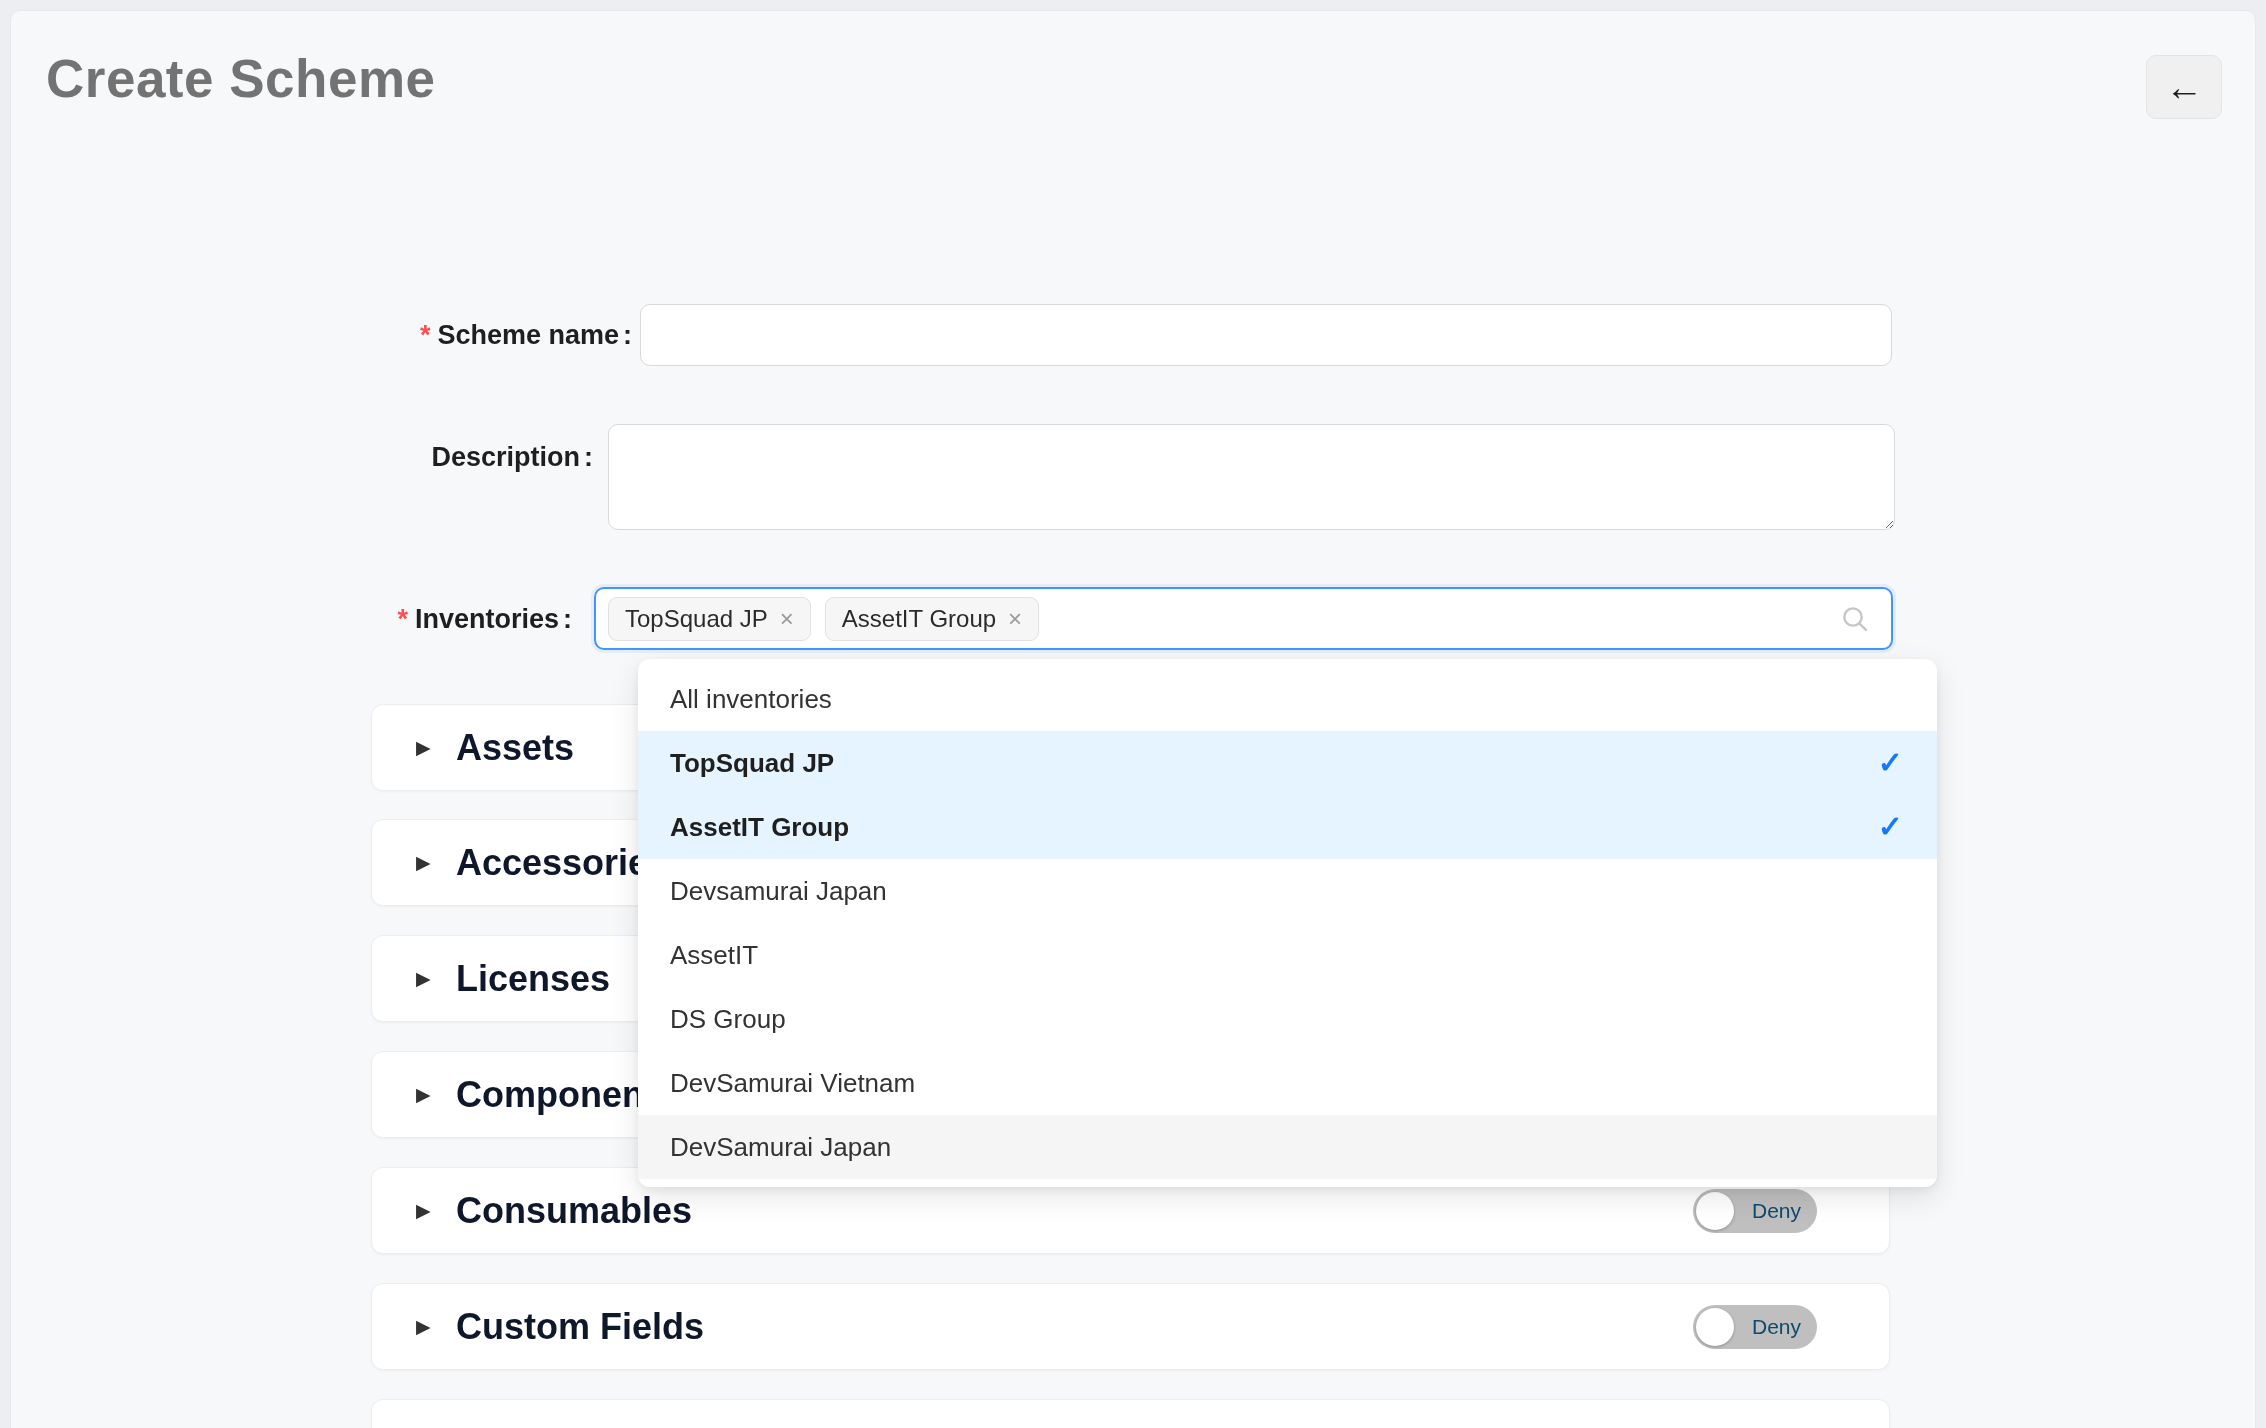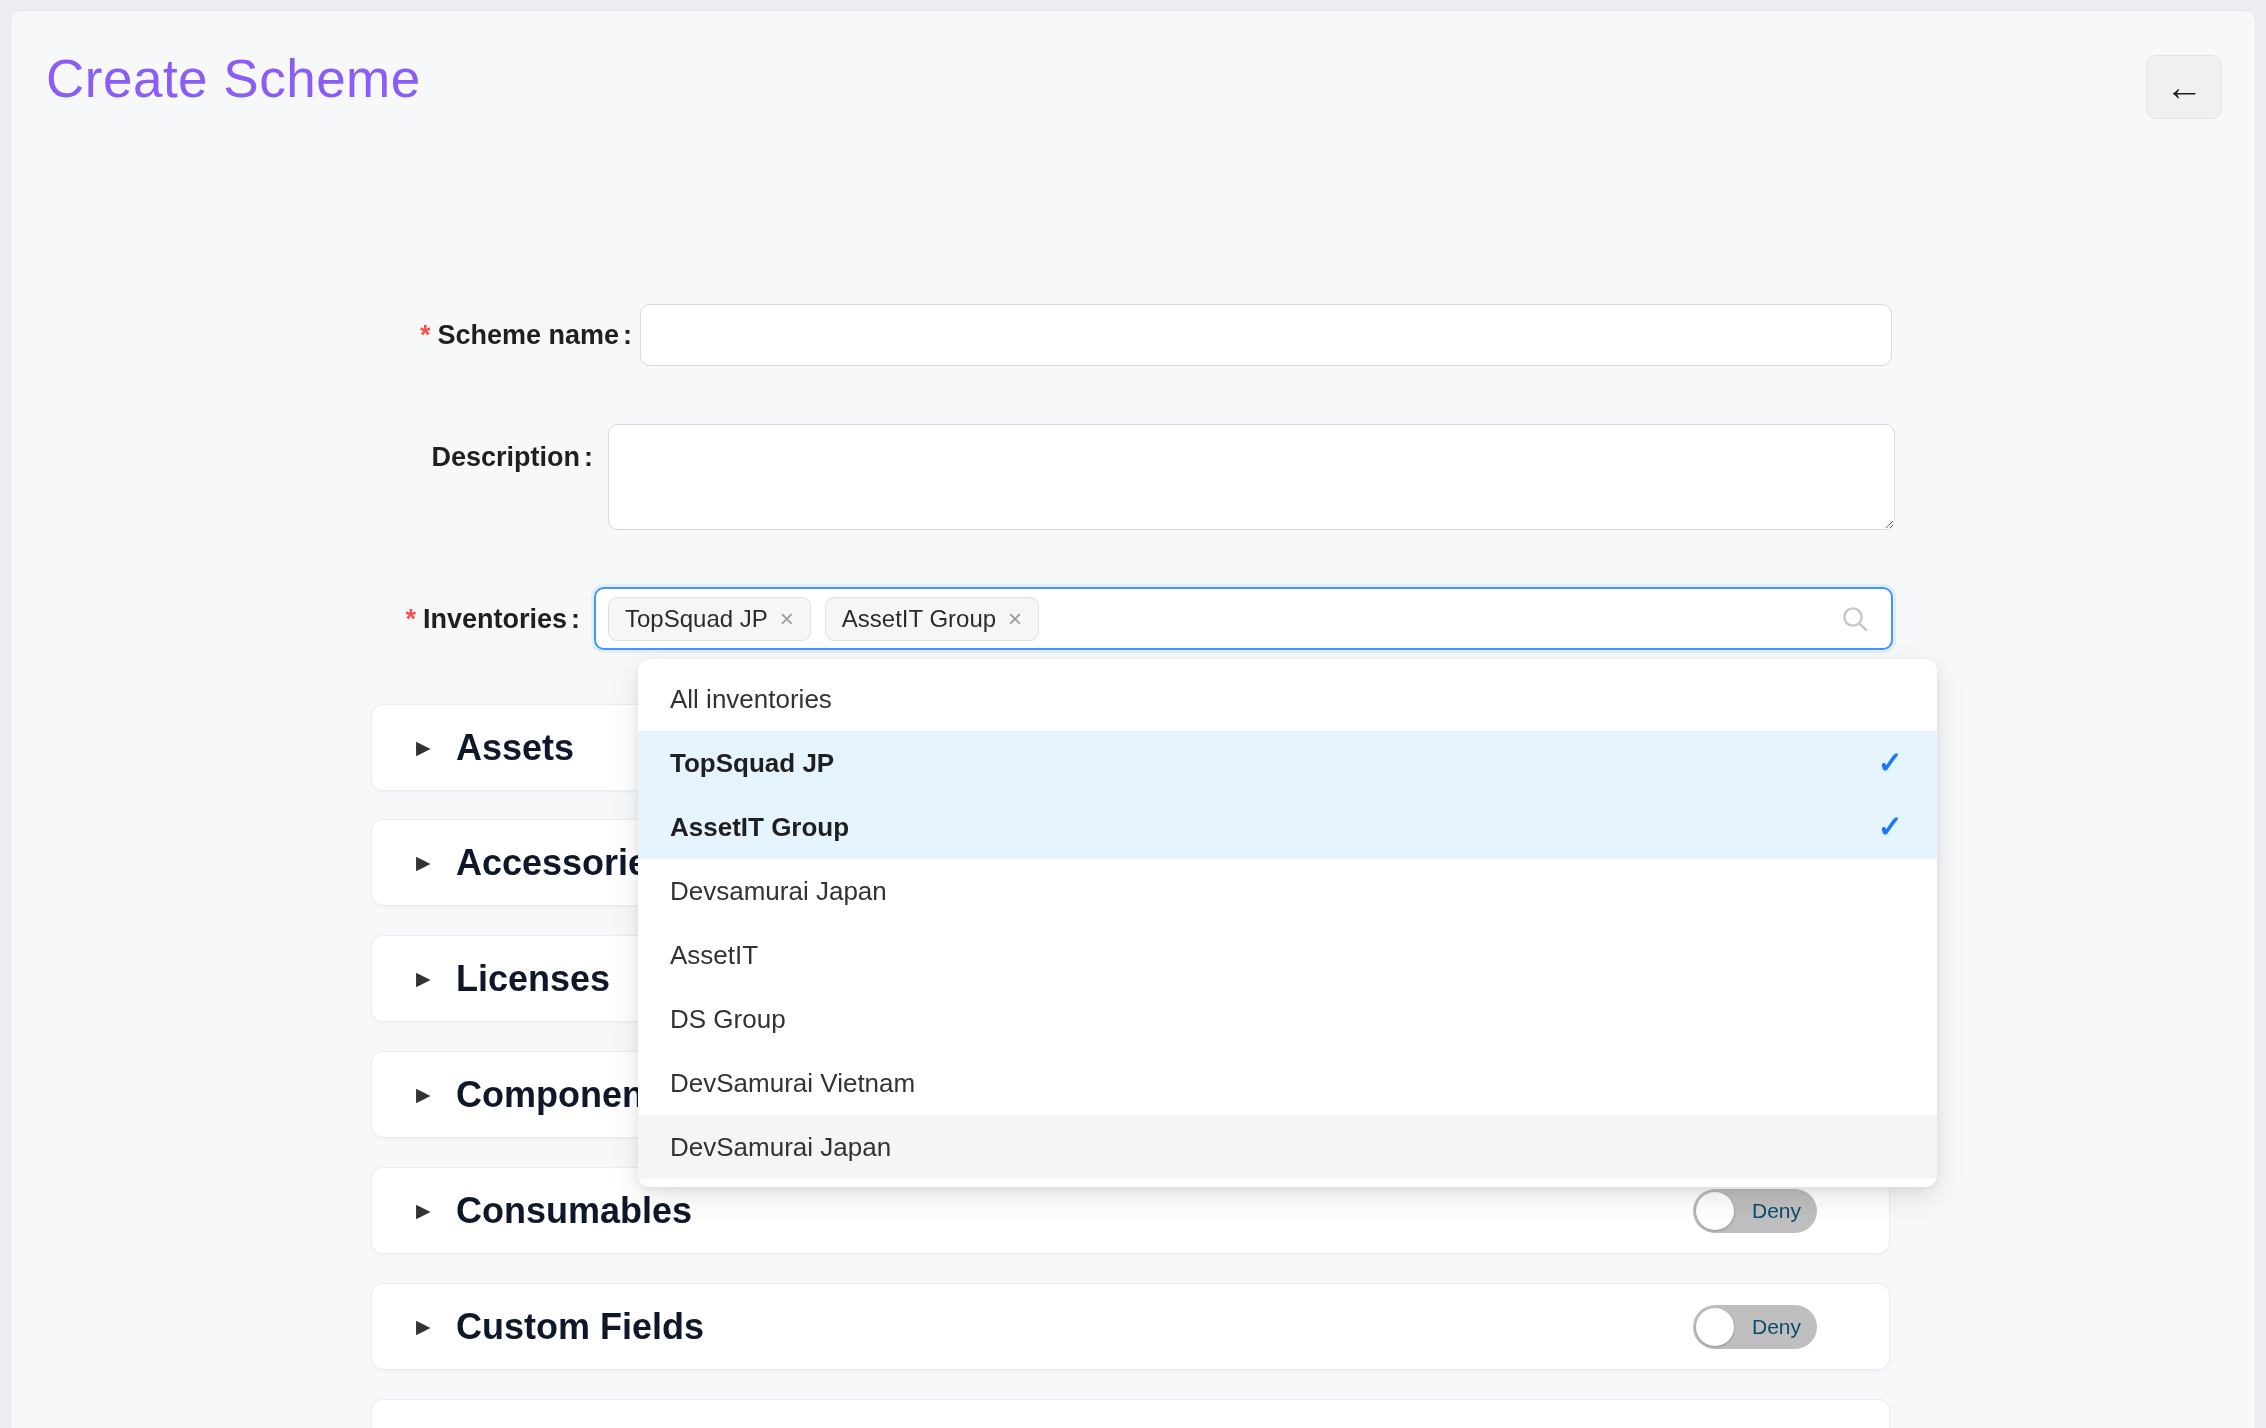--- a/index.html
+++ b/index.html
@@ -10,21 +10,21 @@
     font-family:"Liberation Sans", sans-serif;
     overflow:hidden;
     color:#222;
   }
   .page-card {
     position:absolute; left:10px; top:10px; width:2246px; height:1500px;
     background:#f7f8fa; border:1px solid #e6e8eb; border-radius:10px;
   }
   .page-title {
     position:absolute; left:46px; top:48px;
-    font-size:53px; font-weight:400; color:#8b5cf6; letter-spacing:0.5px;
+    font-size:53px; font-weight:700; color:#737373; letter-spacing:0.5px;
   }
   .back-btn {
     position:absolute; left:2146px; top:55px; width:76px; height:64px;
     background:#f0f0f1; border:1px solid #e4e4e6; border-radius:10px;
     display:flex; align-items:center; justify-content:center;
     font-size:38px; color:#1f1f1f; cursor:pointer;
   }
   .form-label {
     position:absolute; text-align:right;
     font-size:27px; font-weight:700; color:#1f1f1f; line-height:34px;
@@ -168,21 +168,21 @@
   <span class="caret">▶</span>
   <span class="panel-title">Custom Fields</span>
   <span class="spacer"></span>
   <span class="toggle">
     <span class="knob"></span>
     <span class="toggle-text">Deny</span>
   </span>
 </div>
 <div class="panel" style="top:1399px;"></div>
 
-<div class="form-label" style="left:296px; top:602px; width:284px;">
+<div class="form-label" style="left:288px; top:602px; width:284px;">
   <span class="req">*</span><span>Inventories</span><span class="colon">:</span>
 </div>
 
 <div class="inv-select">
   <span class="sel-tag">
     <span>TopSquad JP</span>
     <span class="tag-close">×</span>
   </span>
   <span class="sel-tag">
     <span>AssetIT Group</span>

